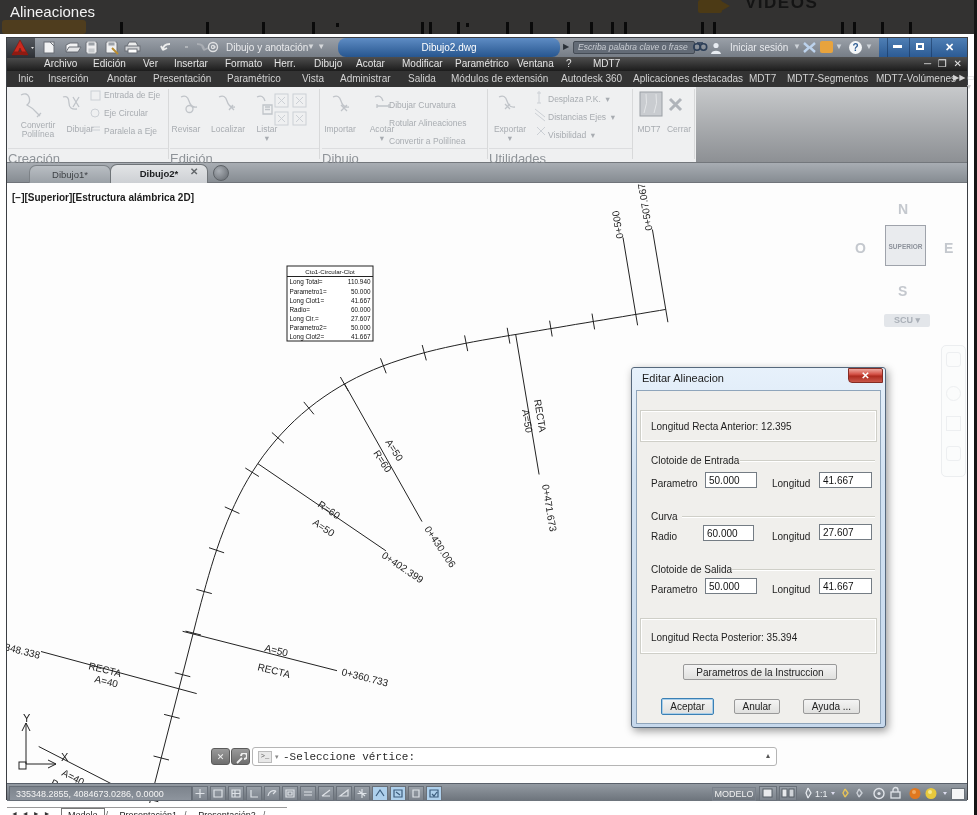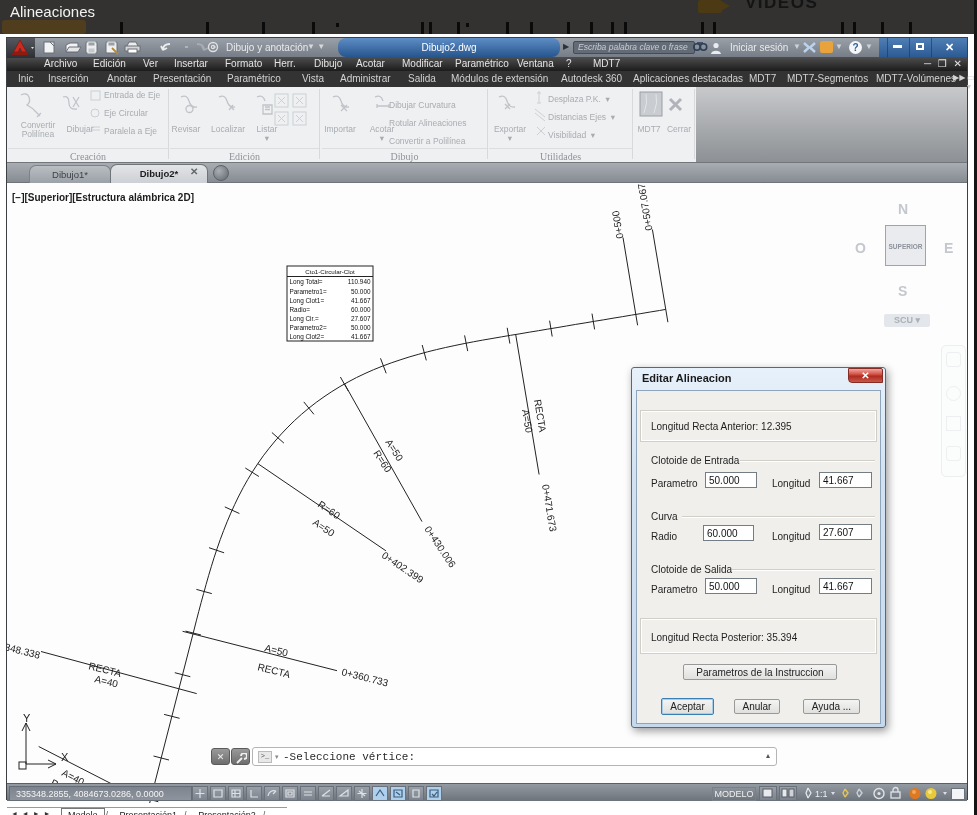--- a/index.html
+++ b/index.html
@@ -29,21 +29,21 @@
 #menubar{position:absolute;left:0;top:19px;width:960px;height:14px;background:linear-gradient(#4e4e4e,#1c1c1c);}
 #menubar span{position:absolute;top:1px;font-size:10px;color:#e4e4e4;}
 #mdibtn{position:absolute;right:3px;top:1px;font-size:8px;color:#c6c6c6;letter-spacing:2px;}
 
 #ribtabs{position:absolute;left:0;top:33px;width:960px;height:16px;background:#333333;}
 #ribtabs span{position:absolute;top:2px;font-size:10px;color:#d2d2d2;}
 
 #ribbon{position:absolute;left:0;top:49px;width:960px;height:76px;background:#eff0f1;border-bottom:1px solid #73777c;}
 #ribgray{position:absolute;left:689px;top:0;width:271px;height:75px;background:linear-gradient(#c7c9cb,#8d9094);}
 .rsep{position:absolute;top:2px;width:1px;height:70px;background:#d8d9da;}
-.rlabel{position:absolute;top:61px;height:14px;font-size:10px;color:#8e9398;text-align:center;border-top:1px solid #dcdddf;padding-top:2px;font-family:Liberation Serif, serif;}
+.rlabel{position:absolute;top:61px;height:14px;font-size:13px;color:#8e9398;border-top:1px solid #dcdddf;padding-top:2px;}
 .ricontxt{position:absolute;font-size:8.5px;color:#a8acb1;text-align:center;line-height:9px;}
 .rrow{position:absolute;font-size:8.5px;color:#a8acb1;white-space:nowrap;}
 
 #filetabs{position:absolute;left:0;top:125px;width:960px;height:20px;background:linear-gradient(#a8adb3,#868c92);border-bottom:1px solid #70747a;}
 #ftab1{position:absolute;left:22px;top:2px;width:82px;height:18px;background:linear-gradient(#b9bec3,#9ba1a7);border:1px solid #7d8287;border-bottom:none;border-radius:7px 7px 0 0;color:#3e4246;font-size:9.5px;text-align:center;line-height:17px;}
 #ftab2{position:absolute;left:103px;top:1px;width:98px;height:19px;background:linear-gradient(#e2e4e6,#cdd0d4);border:1px solid #6f7478;border-bottom:none;border-radius:7px 7px 0 0;color:#1a1c1e;font-size:9.5px;font-weight:bold;text-align:center;line-height:17px;}
 #ftabx{position:absolute;left:183px;top:4px;color:#5c6064;font-size:10px;font-weight:bold;}
 #ftabplus{position:absolute;left:206px;top:2px;width:16px;height:16px;border-radius:50%;background:radial-gradient(circle at 35% 35%,#aaafb5,#61666c);border:1px solid #5d6267;}
 
 #canvas{position:absolute;left:0;top:145px;width:960px;height:620px;background:#fdfdfd;overflow:hidden;}
@@ -465,21 +465,21 @@
           <circle cx="111" cy="6" r="2" fill="#f0a860"></circle>
 <circle cx="128" cy="7.5" r="5.5" fill="#e8c93c"></circle>
           <circle cx="127" cy="6" r="2" fill="#f7e98e"></circle>
 <path d="M140 6 l4 0 l-2 3 z" fill="#dde"></path>
 <rect x="148.5" y="2.5" width="13" height="11" fill="#f4f5f6" stroke="#6a7179"></rect>
 </svg>
   </div>
 </div>
 <style>
 #dialog{position:absolute;left:624px;top:329px;width:255px;height:361px;background:linear-gradient(#e7f1fb 0%,#d2e2f2 30%,#c6d8ec 100%);border:1px solid #56687c;border-radius:3px;box-shadow:2px 3px 8px rgba(0,0,0,.4);}
-#dlg-title{position:absolute;left:10px;top:4px;font-size:11px;color:#1a1a1a;font-weight:bold;}
+#dlg-title{position:absolute;left:10px;top:4px;font-size:11px;color:#1a1a1a;}
 #dlg-x{position:absolute;left:216px;top:0px;width:35px;height:15px;background:linear-gradient(#eda79e 0%,#d55348 40%,#ae2b1f 55%,#c8574a 100%);border:1px solid #852c24;border-radius:0 2px 0 4px;color:#fff;font-size:10px;font-weight:bold;text-align:center;line-height:14px;}
 #dlg-body{position:absolute;left:4px;top:22px;width:245px;height:334px;background:#f0efec;border:1px solid #8fa5bb;}
 .dtx{position:absolute;font-size:10px;color:#1e1e1e;white-space:nowrap;}
 .grbox{position:absolute;border:1px solid #cfcfc8;box-shadow:1px 1px 0 #fff inset, -1px -1px 0 #fff inset;}
 .grline{position:absolute;height:1px;background:#cfcfc8;box-shadow:0 1px 0 #fff;}
 .dinput{position:absolute;height:16px;background:#fff;border:1px solid #747c84;font-size:10px;color:#111;padding:2px 0 0 3px;font-family:"Liberation Sans",sans-serif;}
 .dbtn{position:absolute;background:linear-gradient(#f4f4f4,#e0e0de);border:1px solid #999;border-radius:2px;font-size:10px;color:#222;font-family:"Liberation Sans",sans-serif;padding:0;}
 .dbtn.focus{border:1px solid #3a80b5;box-shadow:0 0 0 1px #a8cde8 inset;}
 #cmdbar{position:absolute;left:198px;top:709px;width:572px;height:19px;}
 #cmd-x{position:absolute;left:6px;top:1px;width:19px;height:17px;background:linear-gradient(#9a9a9a,#6e6e6e);border:1px solid #5c5c5c;border-radius:3px;color:#f2f2f2;font-size:9px;text-align:center;line-height:16px;}

